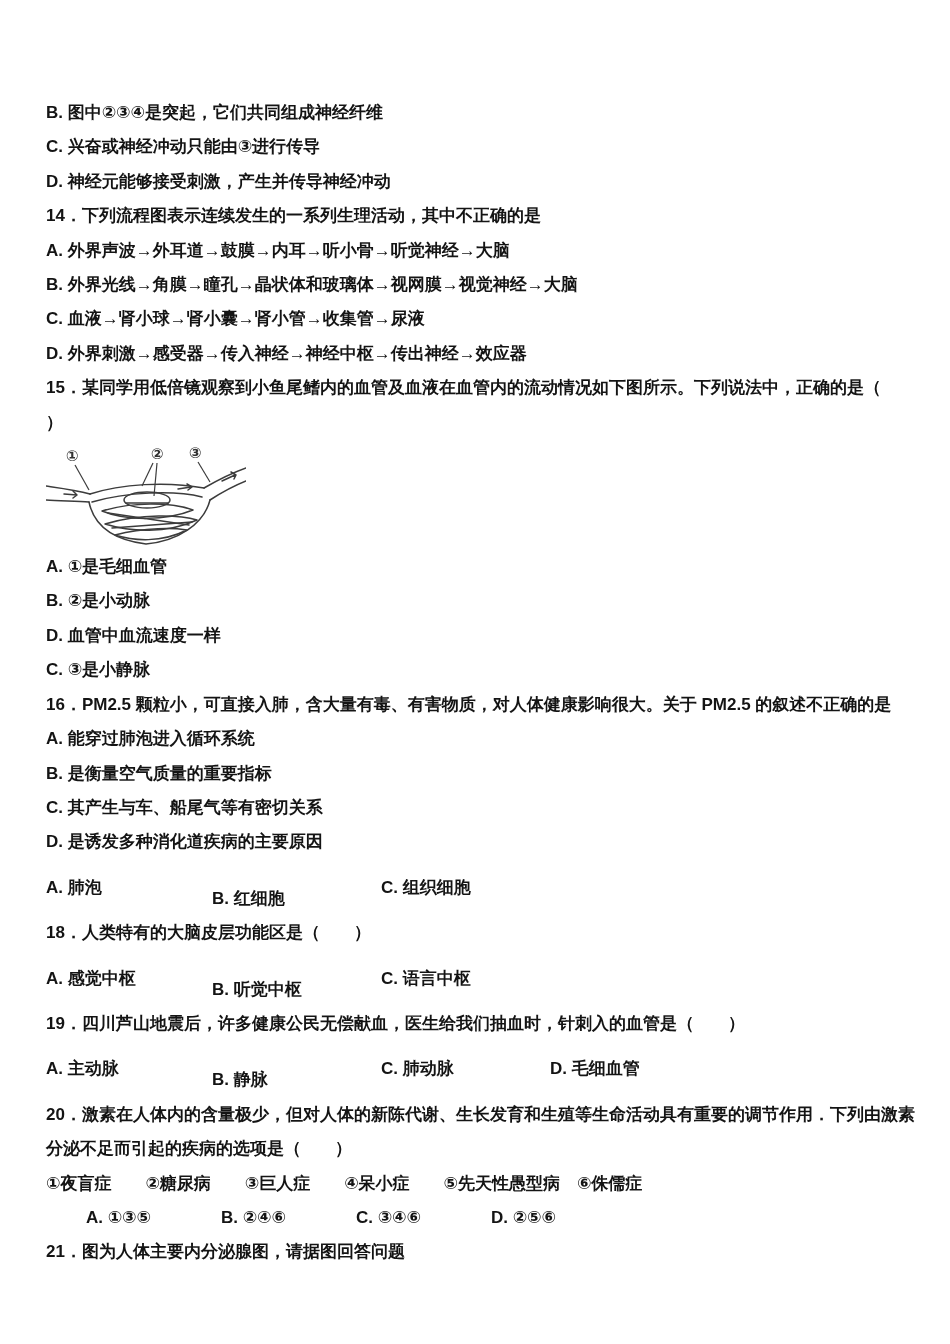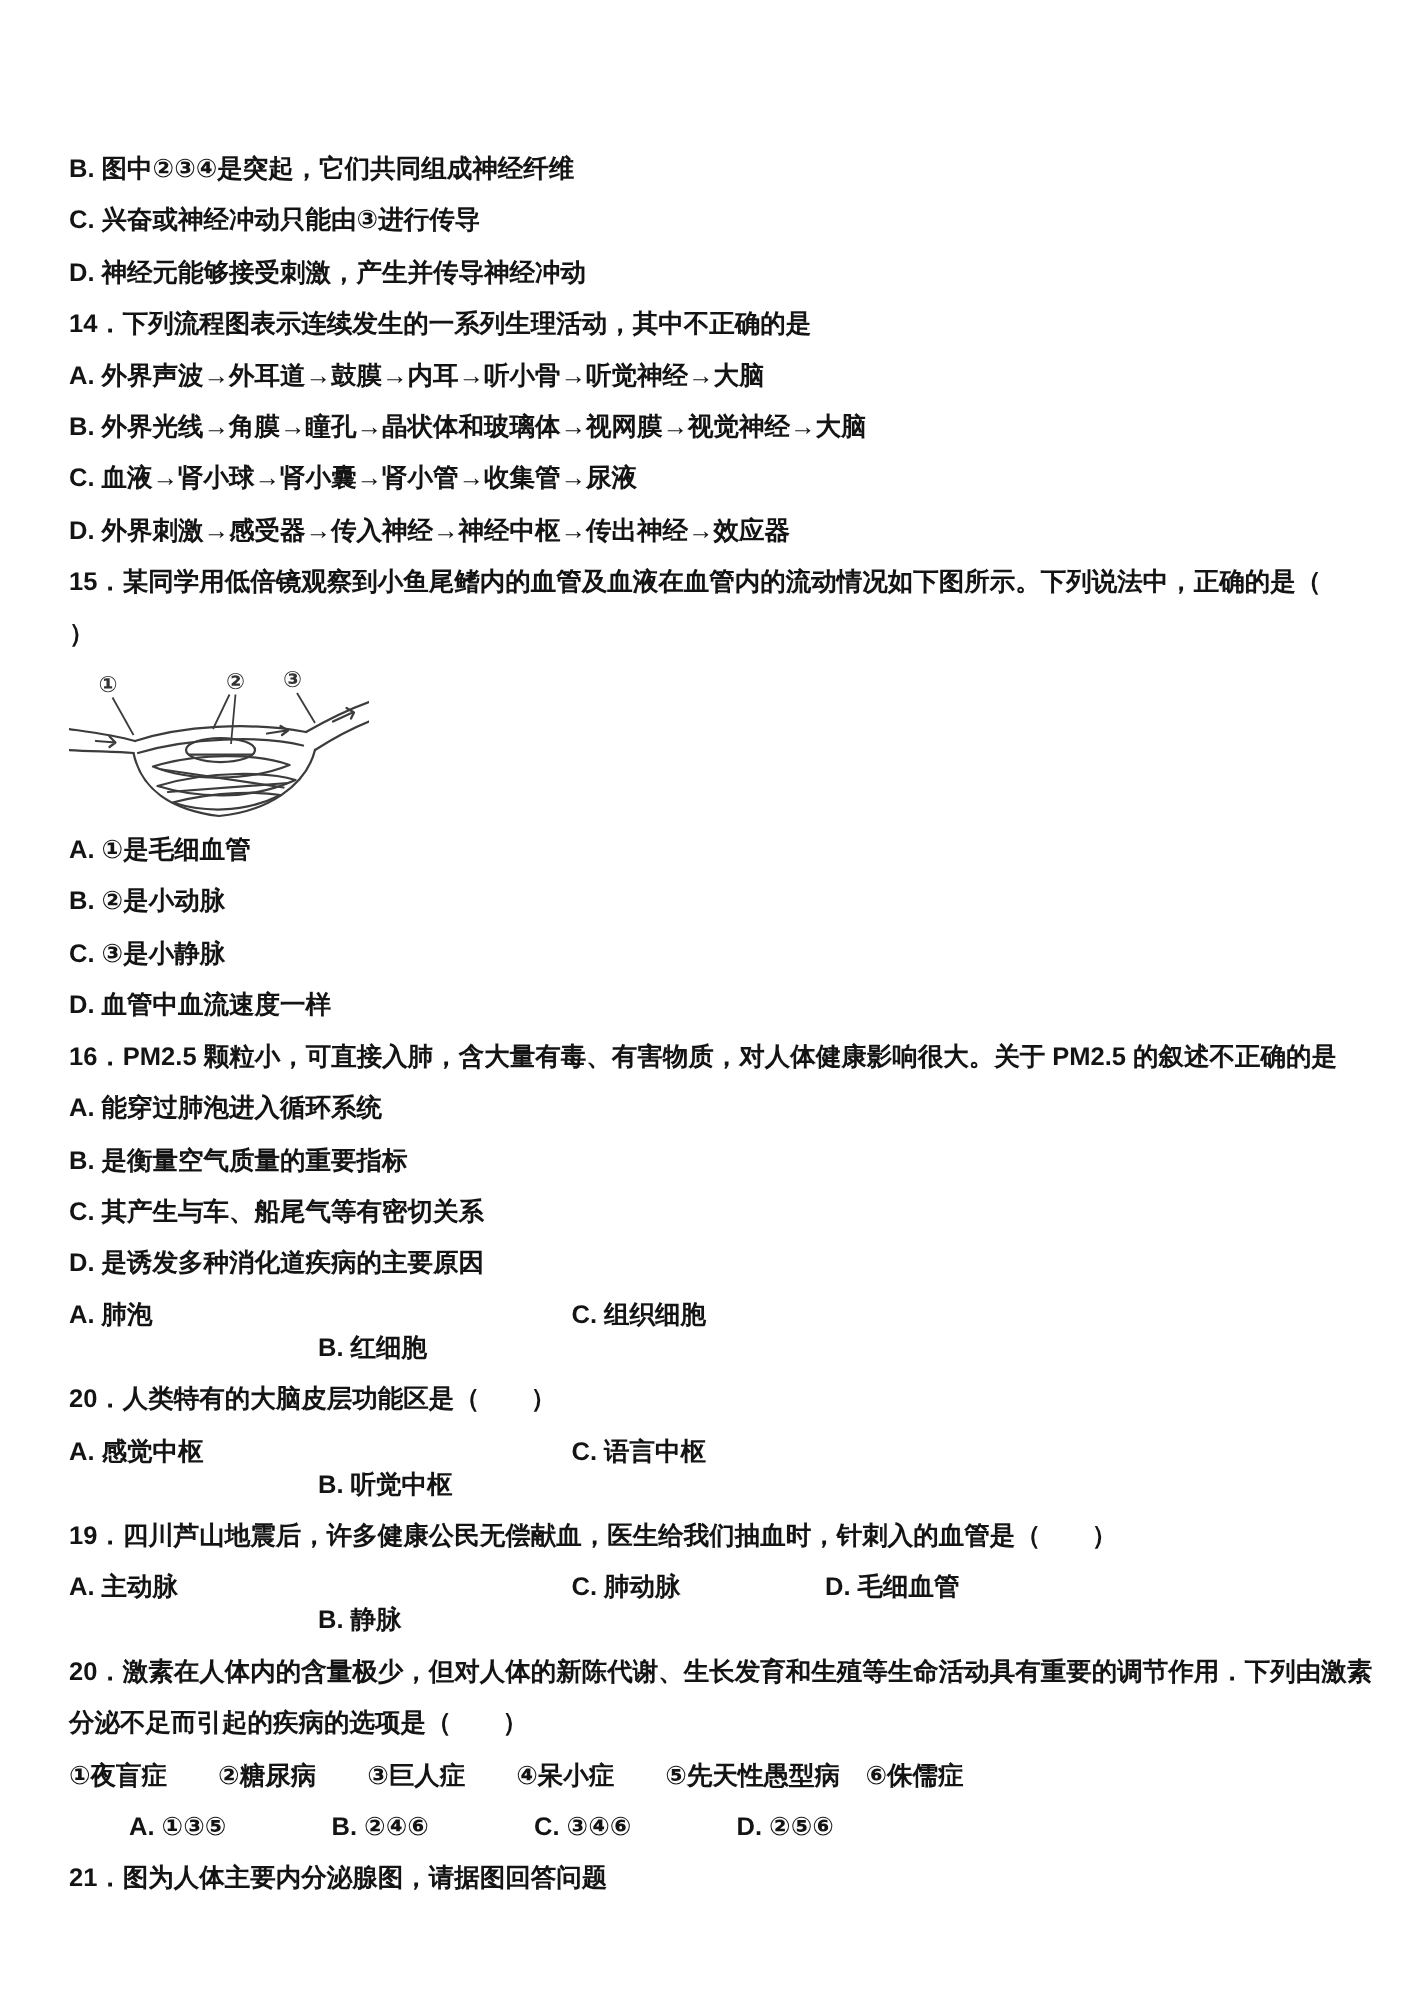--- a/index.html
+++ b/index.html
@@ -17,21 +17,21 @@
     font-weight: 700;
     font-size: 17px;
   }
   .content {
     padding: 96px 40px 0 46px;
   }
   .line {
     line-height: 34.4px;
     white-space: pre;
   }
-  .cols { display: flex; }
+  .cols { display: flex; align-items: center; }
   .cols .c1 { width: 166px; }
   .cols .c2 { width: 169px; margin-top: 22px; }
   .cols .c3 { width: 169px; }
   .cols .c4 { flex: 1; }
   .ans { display: flex; }
   .ans .a { width: 95px; margin-left: 40px; }
   .ans .a:last-child { width: auto; }
   .figure {
     height: 110px;
     position: relative;
@@ -92,36 +92,36 @@
         <g font-size="15" fill="#333333" text-anchor="middle">
           <text x="26" y="21">①</text>
           <text x="111" y="19">②</text>
           <text x="149" y="18">③</text>
         </g>
       </svg>
     </div>
 
     <div class="line">A. ①是毛细血管</div>
     <div class="line">B. ②是小动脉</div>
+    <div class="line">D. 血管中血流速度一样</div>
     <div class="line">C. ③是小静脉</div>
-    <div class="line">D. 血管中血流速度一样</div>
 
     <div class="line">16．PM2.5 颗粒小，可直接入肺，含大量有毒、有害物质，对人体健康影响很大。关于 PM2.5 的叙述不正确的是</div>
     <div class="line">A. 能穿过肺泡进入循环系统</div>
     <div class="line">B. 是衡量空气质量的重要指标</div>
     <div class="line">C. 其产生与车、船尾气等有密切关系</div>
     <div class="line">D. 是诱发多种消化道疾病的主要原因</div>
 
     <div class="line cols">
       <span class="c1">A. 肺泡</span>
       <span class="c2">B. 红细胞</span>
       <span class="c3">C. 组织细胞</span>
     </div>
 
-    <div class="line">20．人类特有的大脑皮层功能区是（　　）</div>
+    <div class="line">18．人类特有的大脑皮层功能区是（　　）</div>
     <div class="line cols">
       <span class="c1">A. 感觉中枢</span>
       <span class="c2">B. 听觉中枢</span>
       <span class="c3">C. 语言中枢</span>
     </div>
 
     <div class="line">19．四川芦山地震后，许多健康公民无偿献血，医生给我们抽血时，针刺入的血管是（　　）</div>
     <div class="line cols">
       <span class="c1">A. 主动脉</span>
       <span class="c2">B. 静脉</span>

